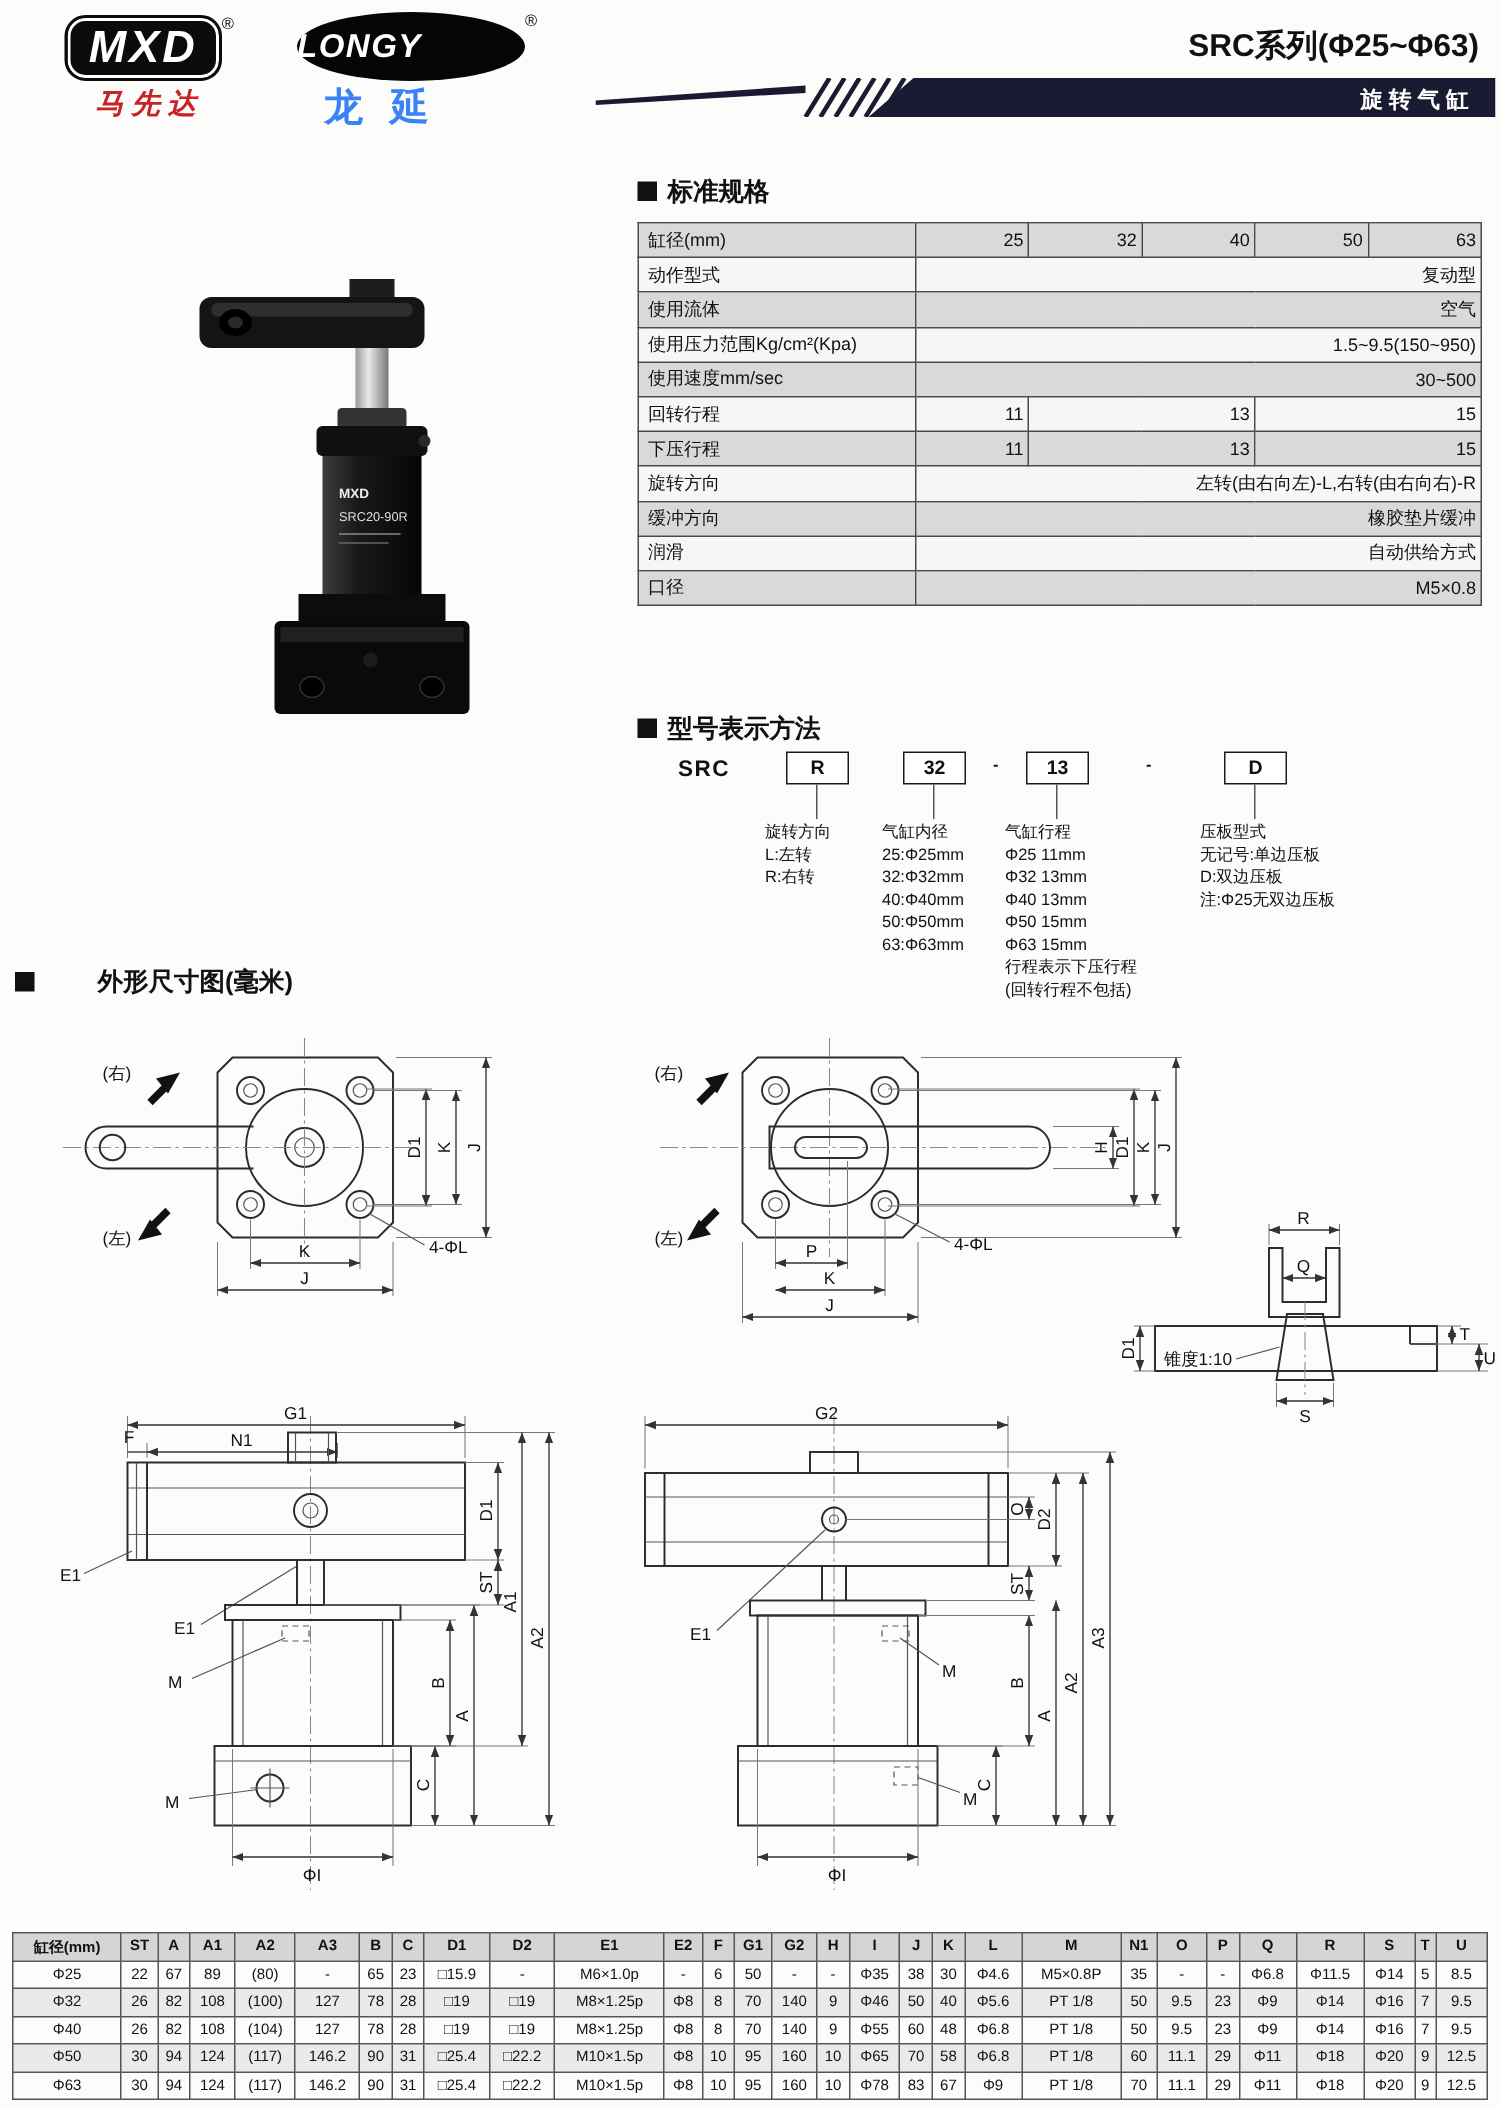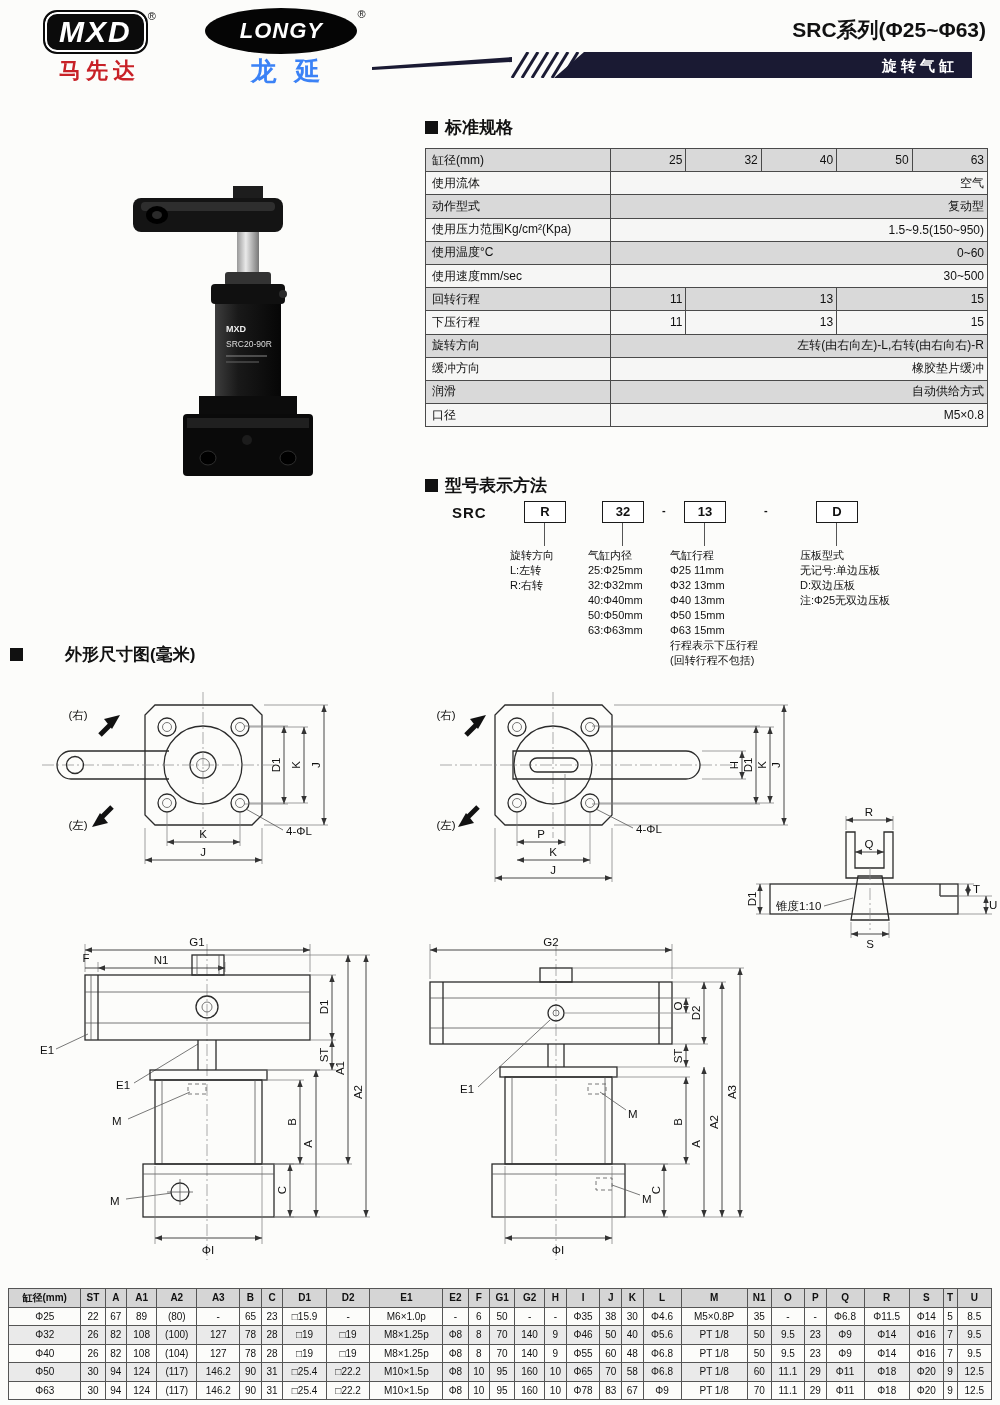--- a/index.html
+++ b/index.html
@@ -3,27 +3,27 @@
 <meta charset="utf-8">
 <style>
   html,body{margin:0;padding:0;background:#fff;}
   .page{position:relative;width:1000px;height:1405px;background:#fcfcfa;font-family:"Liberation Sans",sans-serif;color:#111;overflow:hidden;}
 
   
   .mxd{position:absolute;left:12px;top:10px;width:175px;text-align:center;}
   .mxd-box{display:inline-block;background:#0b0b0b;border-radius:14px;padding:3px 14px;border:2px solid #0b0b0b;box-shadow:inset 0 0 0 2px #fff;}
   .mxd-box span{color:#fff;font-weight:bold;font-style:italic;font-size:30px;letter-spacing:2px;}
   .reg{font-size:11px;vertical-align:top;}
-  .mxd-name{color:#c82127;font-weight:bold;font-size:22px;letter-spacing:5px;margin-top:2px;}
-  .longy{position:absolute;left:198px;top:8px;width:175px;text-align:center;}
+  .mxd-name{color:#c82127;font-weight:bold;font-size:19px;letter-spacing:5px;margin-top:2px;font-style:italic;}
+  .longy{position:absolute;left:198px;top:8px;width:175px;}
   .longy-oval{display:inline-block;background:#050505;border-radius:50%;width:152px;height:46px;line-height:46px;}
   .longy-oval span{color:#fff;font-weight:bold;font-style:italic;font-size:22px;letter-spacing:1px;}
   .longy-name{color:#3b82f6;font-weight:bold;font-size:26px;letter-spacing:18px;padding-left:18px;}
   .series-title{position:absolute;right:14px;top:16px;font-size:21px;font-weight:bold;}
-  .banner{position:absolute;left:372px;top:52px;width:600px;height:26px;}
+  .banner{position:absolute;left:397px;top:52px;width:600px;height:26px;}
 
   
   .sec-title{position:absolute;font-size:17px;font-weight:bold;display:flex;align-items:center;gap:7px;margin:0;}
   .bullet{width:13px;height:13px;background:#111;display:inline-block;}
   #spec-title{left:425px;top:116px;}
   #model-title{left:425px;top:474px;}
   #dims-title{left:10px;top:643px;gap:42px;}
 
   
   .spec-table{position:absolute;left:425px;top:148px;width:563px;border-collapse:collapse;font-size:12px;table-layout:fixed;}
@@ -151,34 +151,30 @@
     <tbody>
         <tr>
       <td class="lbl">缸径(mm)</td>
       <td>25</td>
       <td>32</td>
       <td>40</td>
       <td>50</td>
       <td>63</td>
     </tr>
     <tr>
+          <td class="lbl">动作型式</td>
+          <td colspan="5">复动型</td>
+        </tr>
+    <tr>
           <td class="lbl">使用流体</td>
           <td colspan="5">空气</td>
         </tr>
     <tr>
-          <td class="lbl">动作型式</td>
-          <td colspan="5">复动型</td>
-        </tr>
-    <tr>
           <td class="lbl">使用压力范围Kg/cm²(Kpa)</td>
           <td colspan="5">1.5~9.5(150~950)</td>
-        </tr>
-    <tr>
-          <td class="lbl">使用温度°C</td>
-          <td colspan="5">0~60</td>
         </tr>
     <tr>
           <td class="lbl">使用速度mm/sec</td>
           <td colspan="5">30~500</td>
         </tr>
     <tr>
       <td class="lbl">回转行程</td>
       <td>11</td>
       <td colspan="2">13</td>
       <td colspan="2">15</td>

